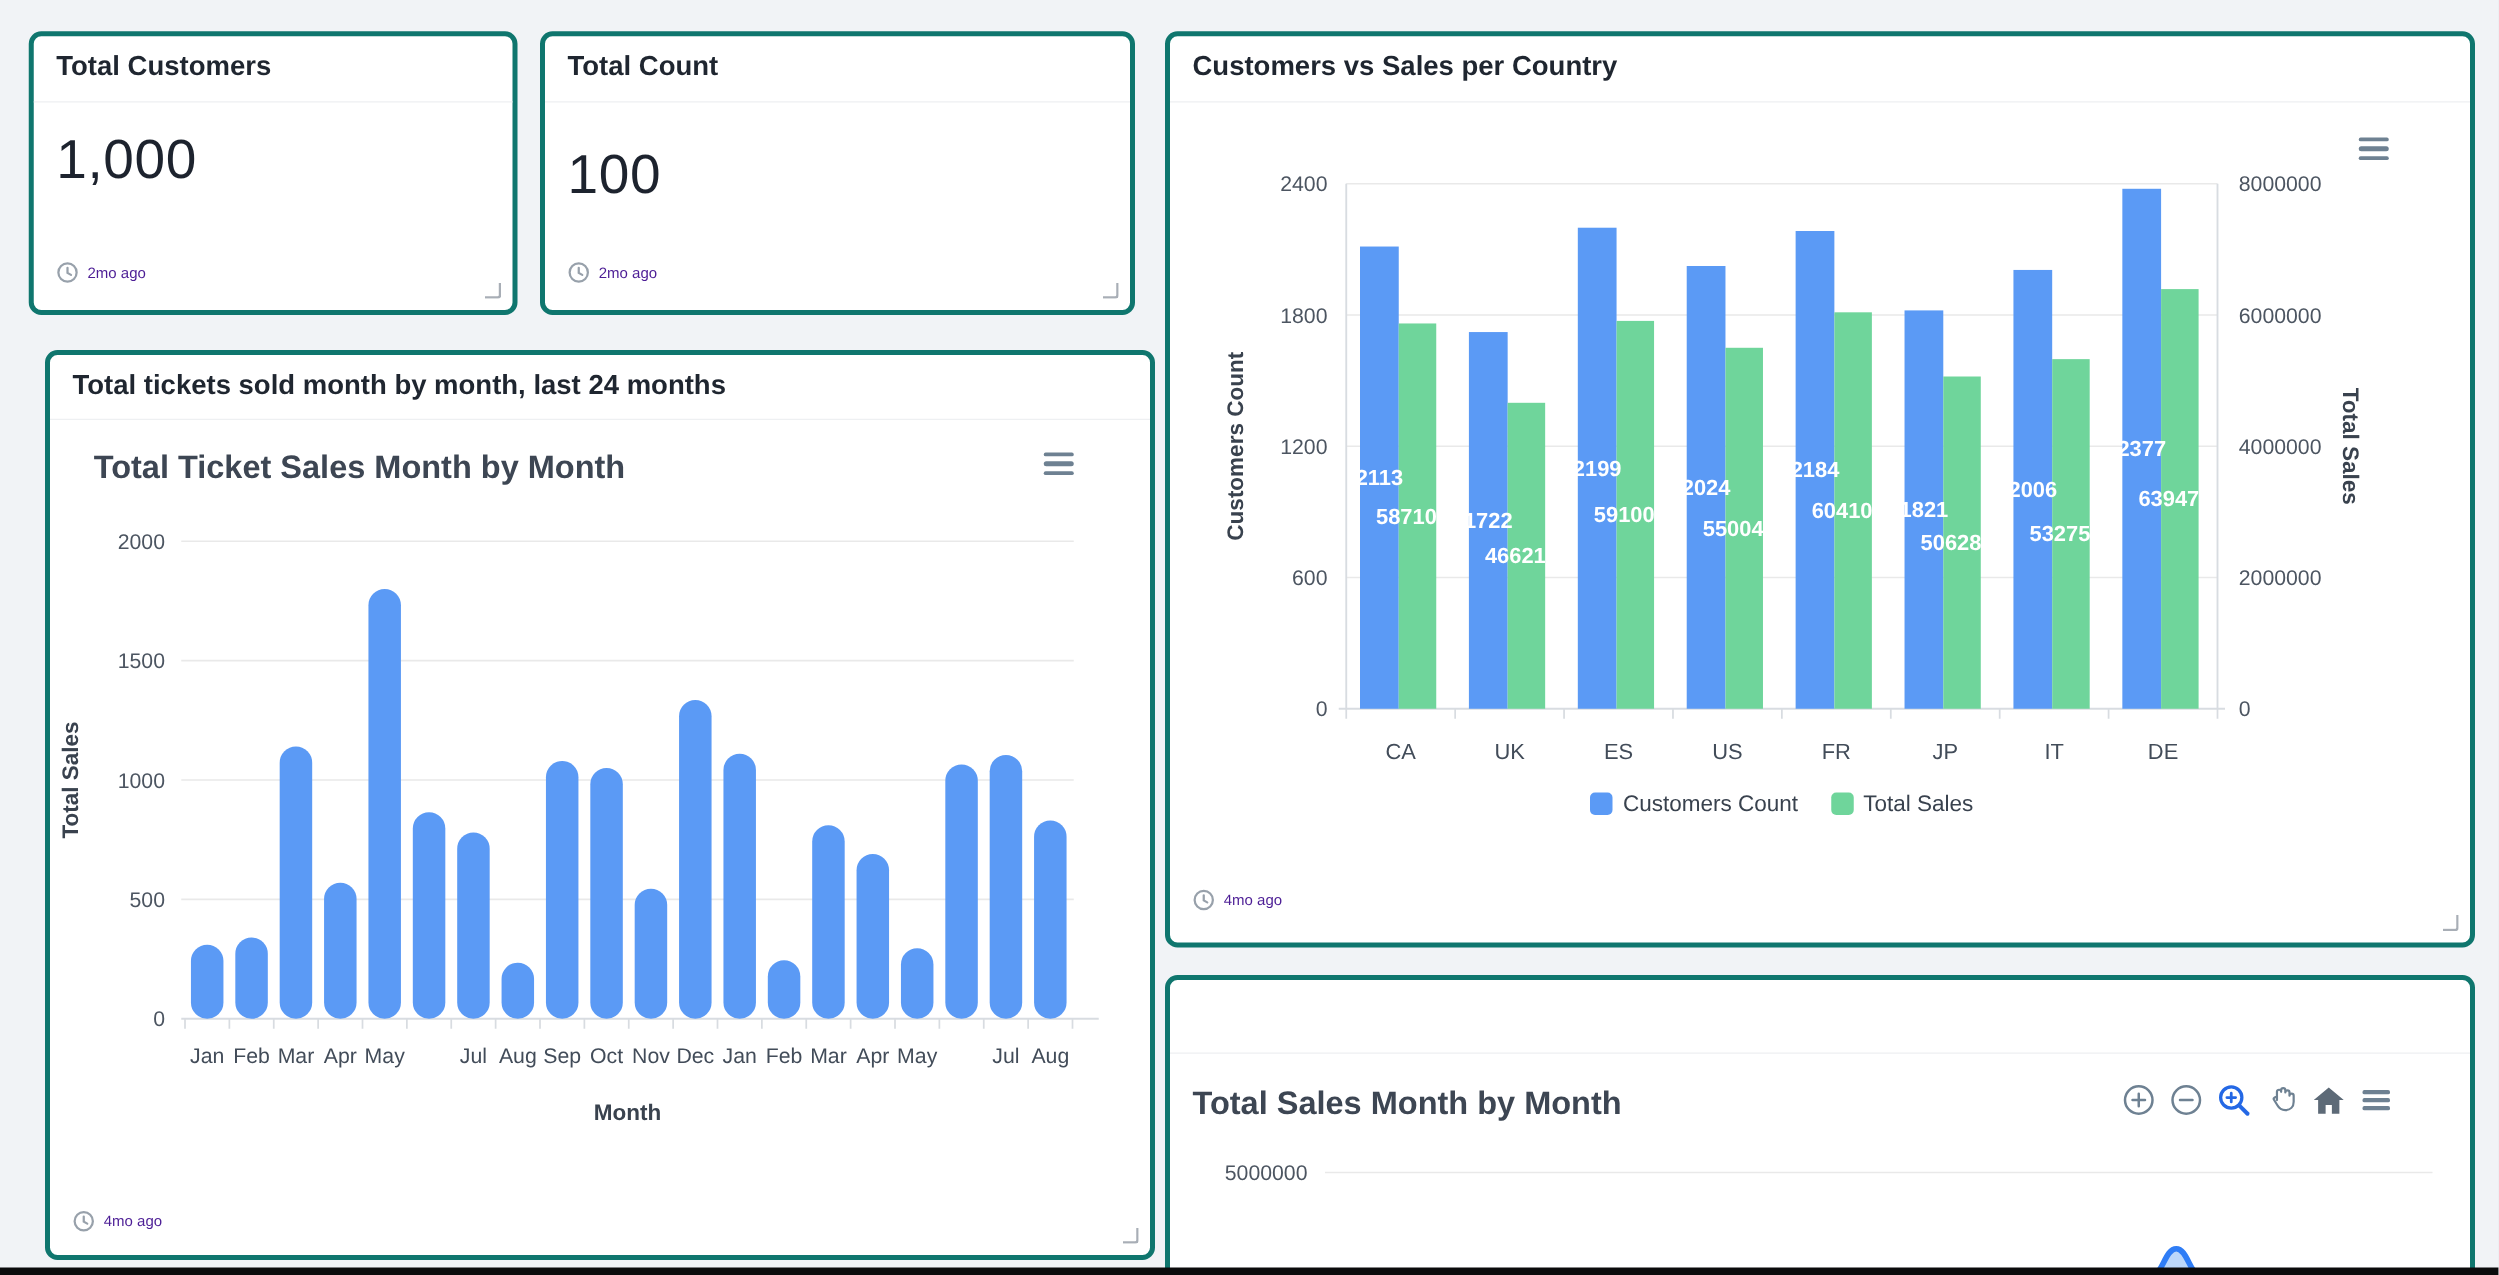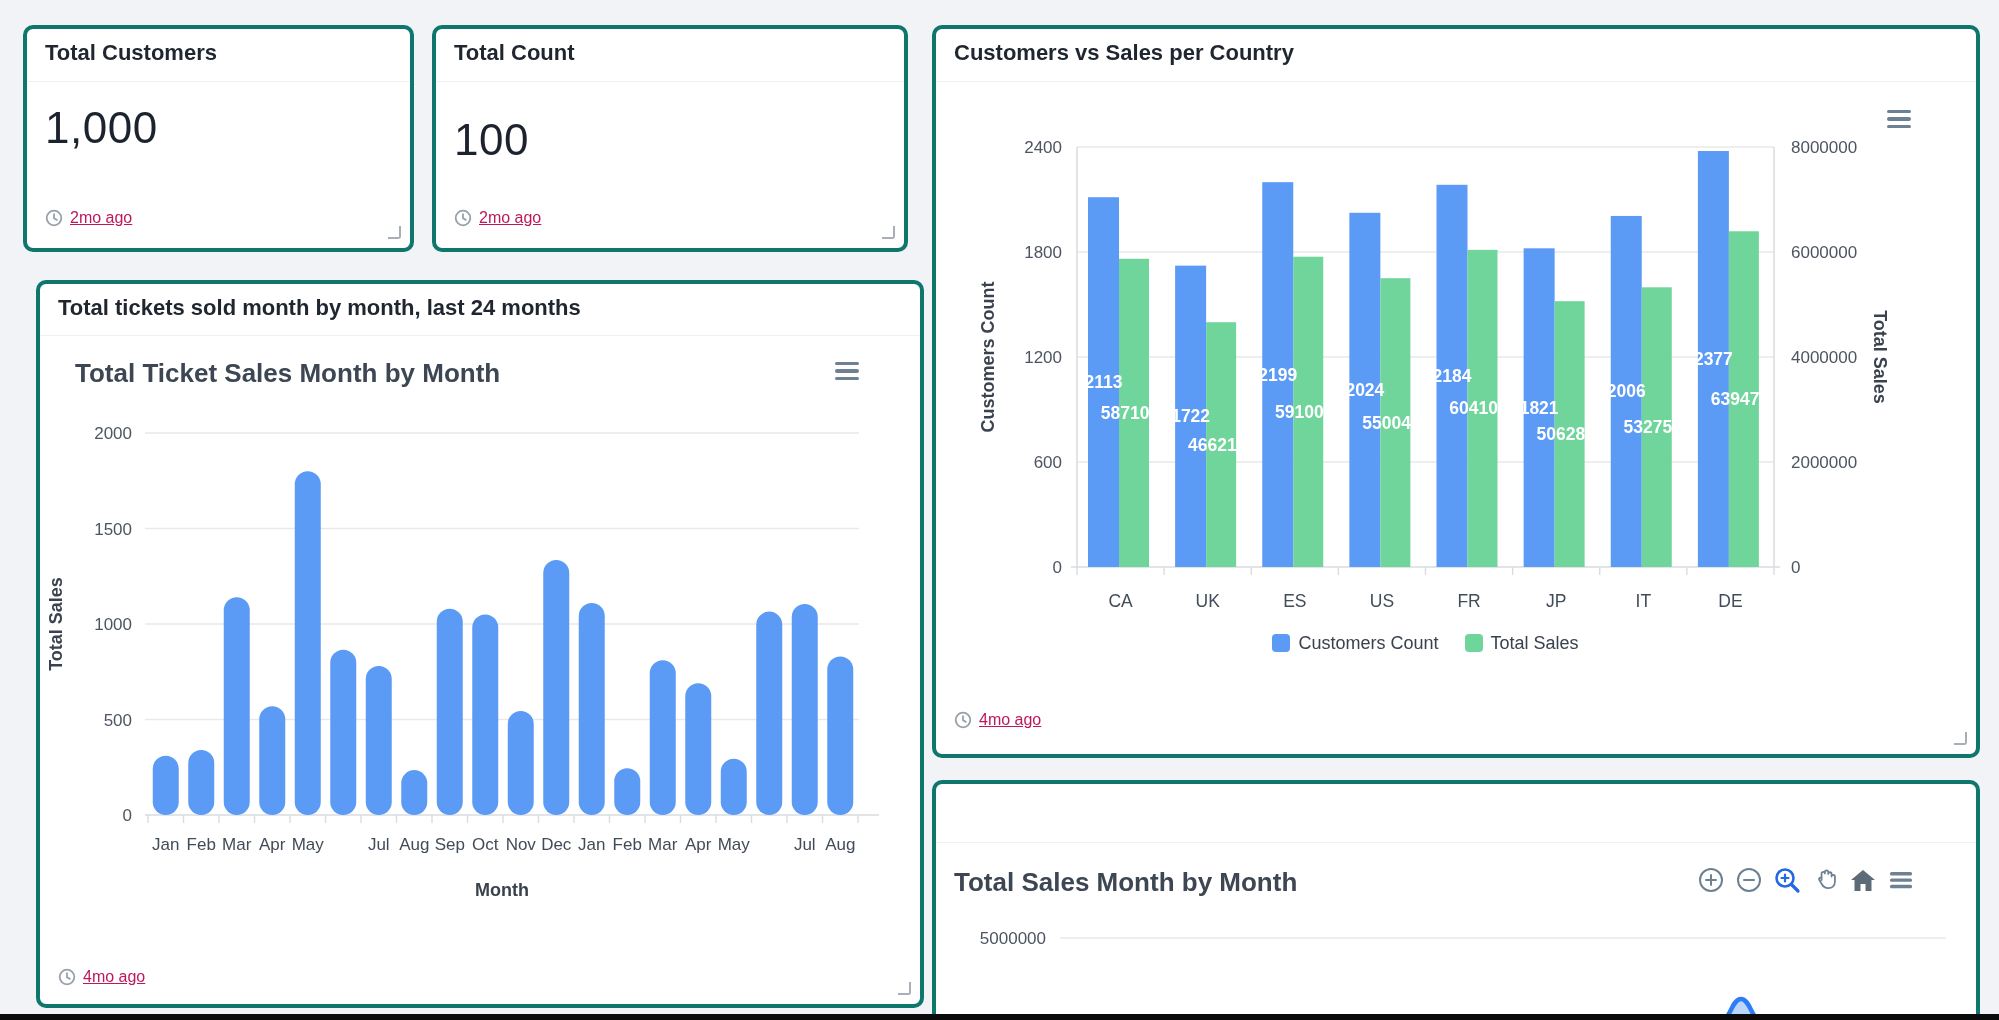--- a/index.html
+++ b/index.html
@@ -2,21 +2,21 @@
 <html><head>
 <meta charset="utf-8">
 <style>
   html,body{margin:0;padding:0;background:#e7e9ec;}
   #page{position:relative;width:1999px;height:1020px;background:#f1f3f6;overflow:hidden;
         font-family:"Liberation Sans", sans-serif;color:#1c242e;}
   .card{position:absolute;background:#ffffff;border:4px solid #0f766e;border-radius:10px;box-sizing:border-box;}
   .card-title{position:absolute;left:18px;top:11px;font-size:22px;font-weight:700;color:#1f2630;white-space:nowrap;}
   .divider{position:absolute;left:0;right:0;height:1px;background:#eef0f2;}
   .kpi-value{position:absolute;left:18px;font-size:44px;font-weight:500;color:#1d232e;letter-spacing:.5px;}
-  .updated{position:absolute;display:flex;align-items:center;gap:7px;color:#be185d;font-size:16px;text-decoration:underline;}
+  .updated{position:absolute;display:flex;align-items:center;gap:7px;color:#4c1d95;font-size:12px;}
   .resize-corner{position:absolute;width:11px;height:11px;border-right:2px solid #a8aeb6;border-bottom:2px solid #a8aeb6;border-bottom-right-radius:3px;}
   .chart-title{position:absolute;font-size:26px;font-weight:700;color:#3d4653;white-space:nowrap;}
   .menu-icon{position:absolute;width:24px;height:18px;display:flex;flex-direction:column;justify-content:space-between;cursor:pointer;}
   .menu-icon span{display:block;height:3.4px;border-radius:2px;background:#6E8192;}
   svg text{font-family:"Liberation Sans", sans-serif;}
   .legend{position:absolute;display:flex;justify-content:center;align-items:center;gap:26px;}
   .legend-item{display:flex;align-items:center;gap:8px;font-size:18px;color:#39424e;cursor:pointer;}
   .legend-swatch{width:18px;height:18px;border-radius:4px;}
   .toolbar{position:absolute;display:flex;align-items:center;gap:8px;}
   .toolbar .tbtn{width:30px;height:30px;display:flex;align-items:center;justify-content:center;cursor:pointer;}

